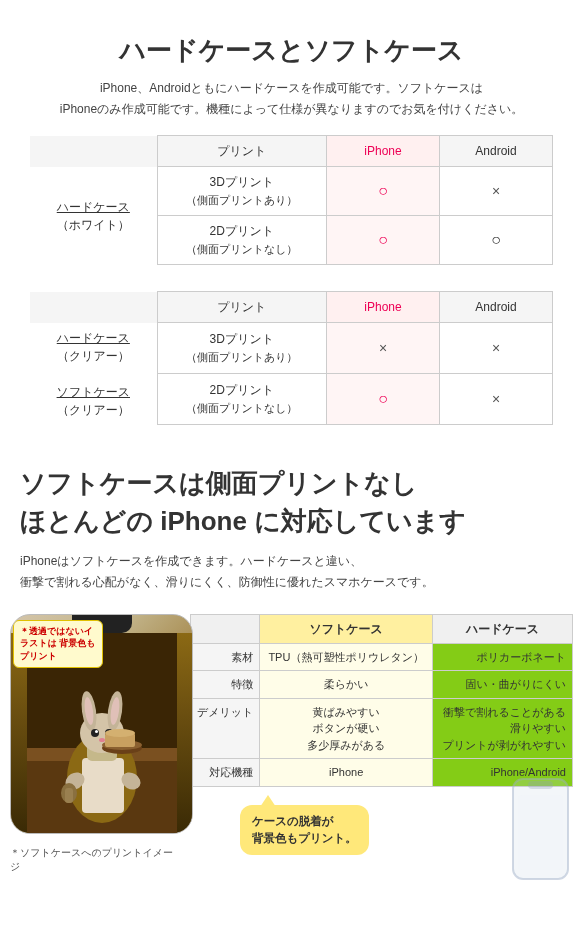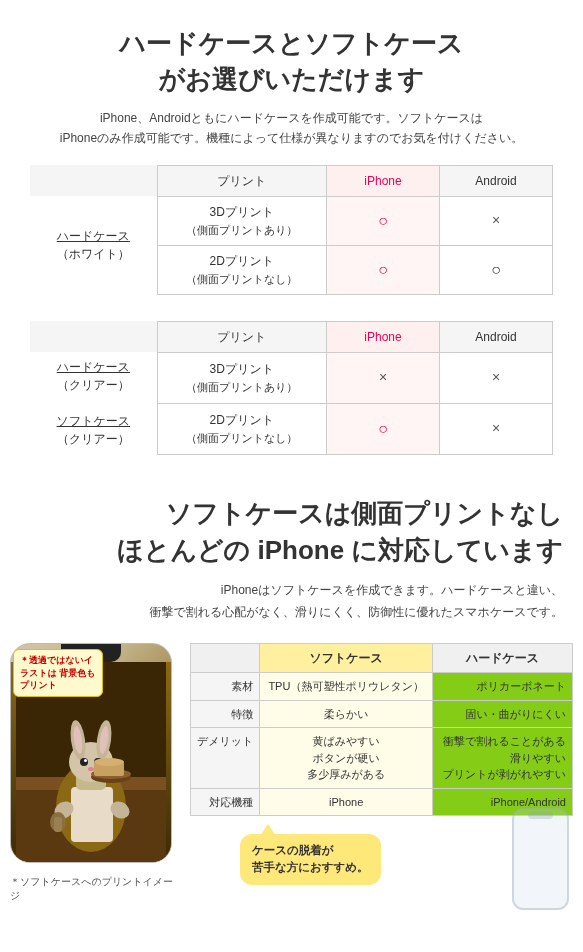--- a/index.html
+++ b/index.html
@@ -7,21 +7,21 @@
       width: 583px;
       min-height: 952px;
       background: #ffffff;
       font-family: 'Hiragino Sans', 'Hiragino Kaku Gothic ProN', 'Meiryo', sans-serif;
       font-size: 13px;
       color: #333;
     }
 
     
     .top-section {
-      padding: 25px 20px 16px;
+      padding: 32px 20px 16px;
       text-align: center;
     }
     .main-title {
       font-size: 26px;
       font-weight: bold;
       line-height: 1.4;
       margin-bottom: 10px;
     }
     .subtitle-text {
       font-size: 12px;
@@ -71,21 +71,21 @@
     .cross { color: #555; font-size: 14px; }
     .circle-black { color: #333; font-size: 16px; }
 
     .section-divider {
       height: 16px;
     }
 
     
     .second-section {
       padding: 20px 20px 10px;
-      text-align: right;
+      text-align: left;
     }
     .second-title {
       font-size: 26px;
       font-weight: bold;
       line-height: 1.45;
       margin-bottom: 10px;
     }
     .second-subtitle {
       font-size: 12px;
       line-height: 1.8;
@@ -97,21 +97,21 @@
       display: flex;
       padding: 10px 10px 10px 10px;
       gap: 10px;
     }
     .phone-image-area {
       width: 170px;
       flex-shrink: 0;
       position: relative;
     }
     .phone-img-placeholder {
-      width: 162px;
+      width: 183px;
       height: 220px;
       background: linear-gradient(135deg, #d4c5a9 0%, #c2b48a 30%, #a08040 60%, #7a6030 100%);
       border-radius: 20px;
       position: relative;
       overflow: hidden;
       border: 1px solid #bbb;
     }
     .phone-notch {
       width: 60px;
       height: 18px;
@@ -225,21 +225,20 @@
     .bottom-outer {
       position: relative;
     }
   </style>
 </head>
 <body>
 
 <div class="top-section">
   <h1 class="main-title">
     <span>ハードケースとソフトケース</span><br>
-    <span>がお選びいただけます</span>
   </h1>
   <p class="subtitle-text">
     iPhone、Androidともにハードケースを作成可能です。ソフトケースは<br>
     iPhoneのみ作成可能です。機種によって仕様が異なりますのでお気を付けください。
   </p>
 </div>
 
 <div class="table-container">
   <table class="case-table">
     <colgroup>
@@ -410,21 +409,21 @@
             <td class="soft-cell">iPhone</td>
             <td class="hard-cell">iPhone/Android</td>
           </tr>
         </tbody>
       </table>
 
       <div style="position:relative; margin-top:10px; padding-right:40px;">
         <div class="speech-bubble-wrap">
           <div class="speech-bubble">
             <span>ケースの脱着が</span><br>
-            <span>苦手な方におすすめ。</span>
+            <span>背景色もプリント。</span>
           </div>
         </div>
         
         <div style="position:absolute; right:0; bottom:-30px; opacity:0.7;">
           <svg width="65" height="105" viewBox="0 0 65 105">
             <rect x="5" y="2" width="55" height="100" rx="10" fill="rgba(200,215,230,0.3)" stroke="rgba(160,175,200,0.7)" stroke-width="2"></rect>
             <rect x="20" y="4" width="25" height="8" rx="4" fill="rgba(150,165,190,0.5)"></rect>
             <rect x="10" y="18" width="45" height="75" rx="4" fill="rgba(220,230,240,0.15)"></rect>
           </svg>
         </div>

